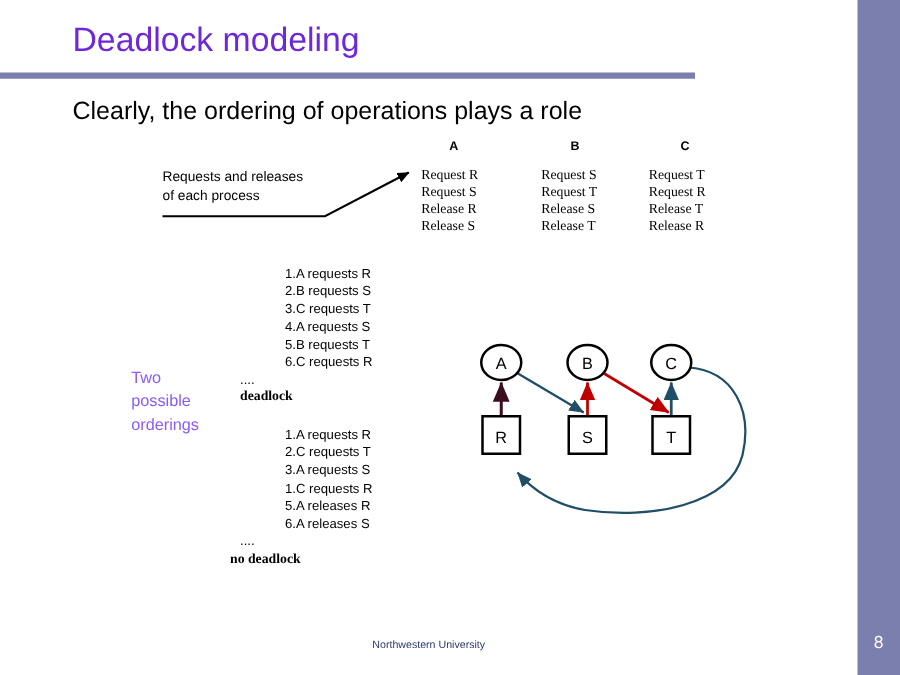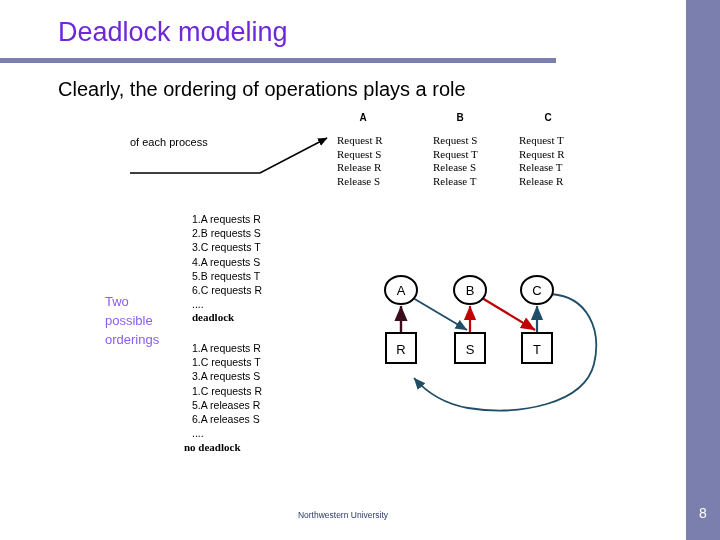--- a/index.html
+++ b/index.html
@@ -113,20 +113,21 @@
     font-family: "Liberation Sans", sans-serif;
     white-space: nowrap;
   }
   .order-list {
     position: absolute;
     font-size: 10.5px;
     line-height: 14.2px;
     color: #000000;
     font-family: "Liberation Sans", sans-serif;
     white-space: nowrap;
+    margin-left: 36px;
   }
   .order-dots {
     position: absolute;
     font-size: 10.5px;
     color: #000000;
     font-family: "Liberation Sans", sans-serif;
   }
   .order-verdict {
     position: absolute;
     font-size: 11px;
@@ -166,20 +167,21 @@
 
   <div class="side-band"></div>
   <div class="page-number">8</div>
 
   <div class="slide-title">Deadlock modeling</div>
   <div class="title-rule"></div>
 
   <div class="subtitle">Clearly, the ordering of operations plays a role</div>
 
   <div class="caption-left">
+    <div>Requests and releases</div>
     <div>of each process</div>
   </div>
   <svg class="pointer-svg" width="225" height="60">
     <defs>
       <marker id="mk-black" markerWidth="7" markerHeight="7" refX="5.6" refY="2.6" orient="auto">
         <path d="M0,0 L6,2.6 L0,5.2 z" fill="#000000"></path>
       </marker>
     </defs>
     <path d="M10,48 L140,48 L207,13" stroke="#000000" stroke-width="1.6" fill="none" marker-end="url(#mk-black)"></path>
   </svg>
@@ -219,21 +221,21 @@
     <div>3.C requests T</div>
     <div>4.A requests S</div>
     <div>5.B requests T</div>
     <div>6.C requests R</div>
   </div>
   <div class="order-dots" style="left:192px; top:298px;">....</div>
   <div class="order-verdict" style="left:192px; top:311px;">deadlock</div>
 
   <div class="order-list" style="left:192px; top:341px;">
     <div>1.A requests R</div>
-    <div>1.C requests T</div>
+    <div>2.C requests T</div>
     <div>3.A requests S</div>
     <div>1.C requests R</div>
     <div>5.A releases R</div>
     <div>6.A releases S</div>
   </div>
   <div class="order-dots" style="left:192px; top:427px;">....</div>
   <div class="order-verdict" style="left:184px; top:441px;">no deadlock</div>
 
   <svg class="graph-svg" width="260" height="200">
     <defs>

